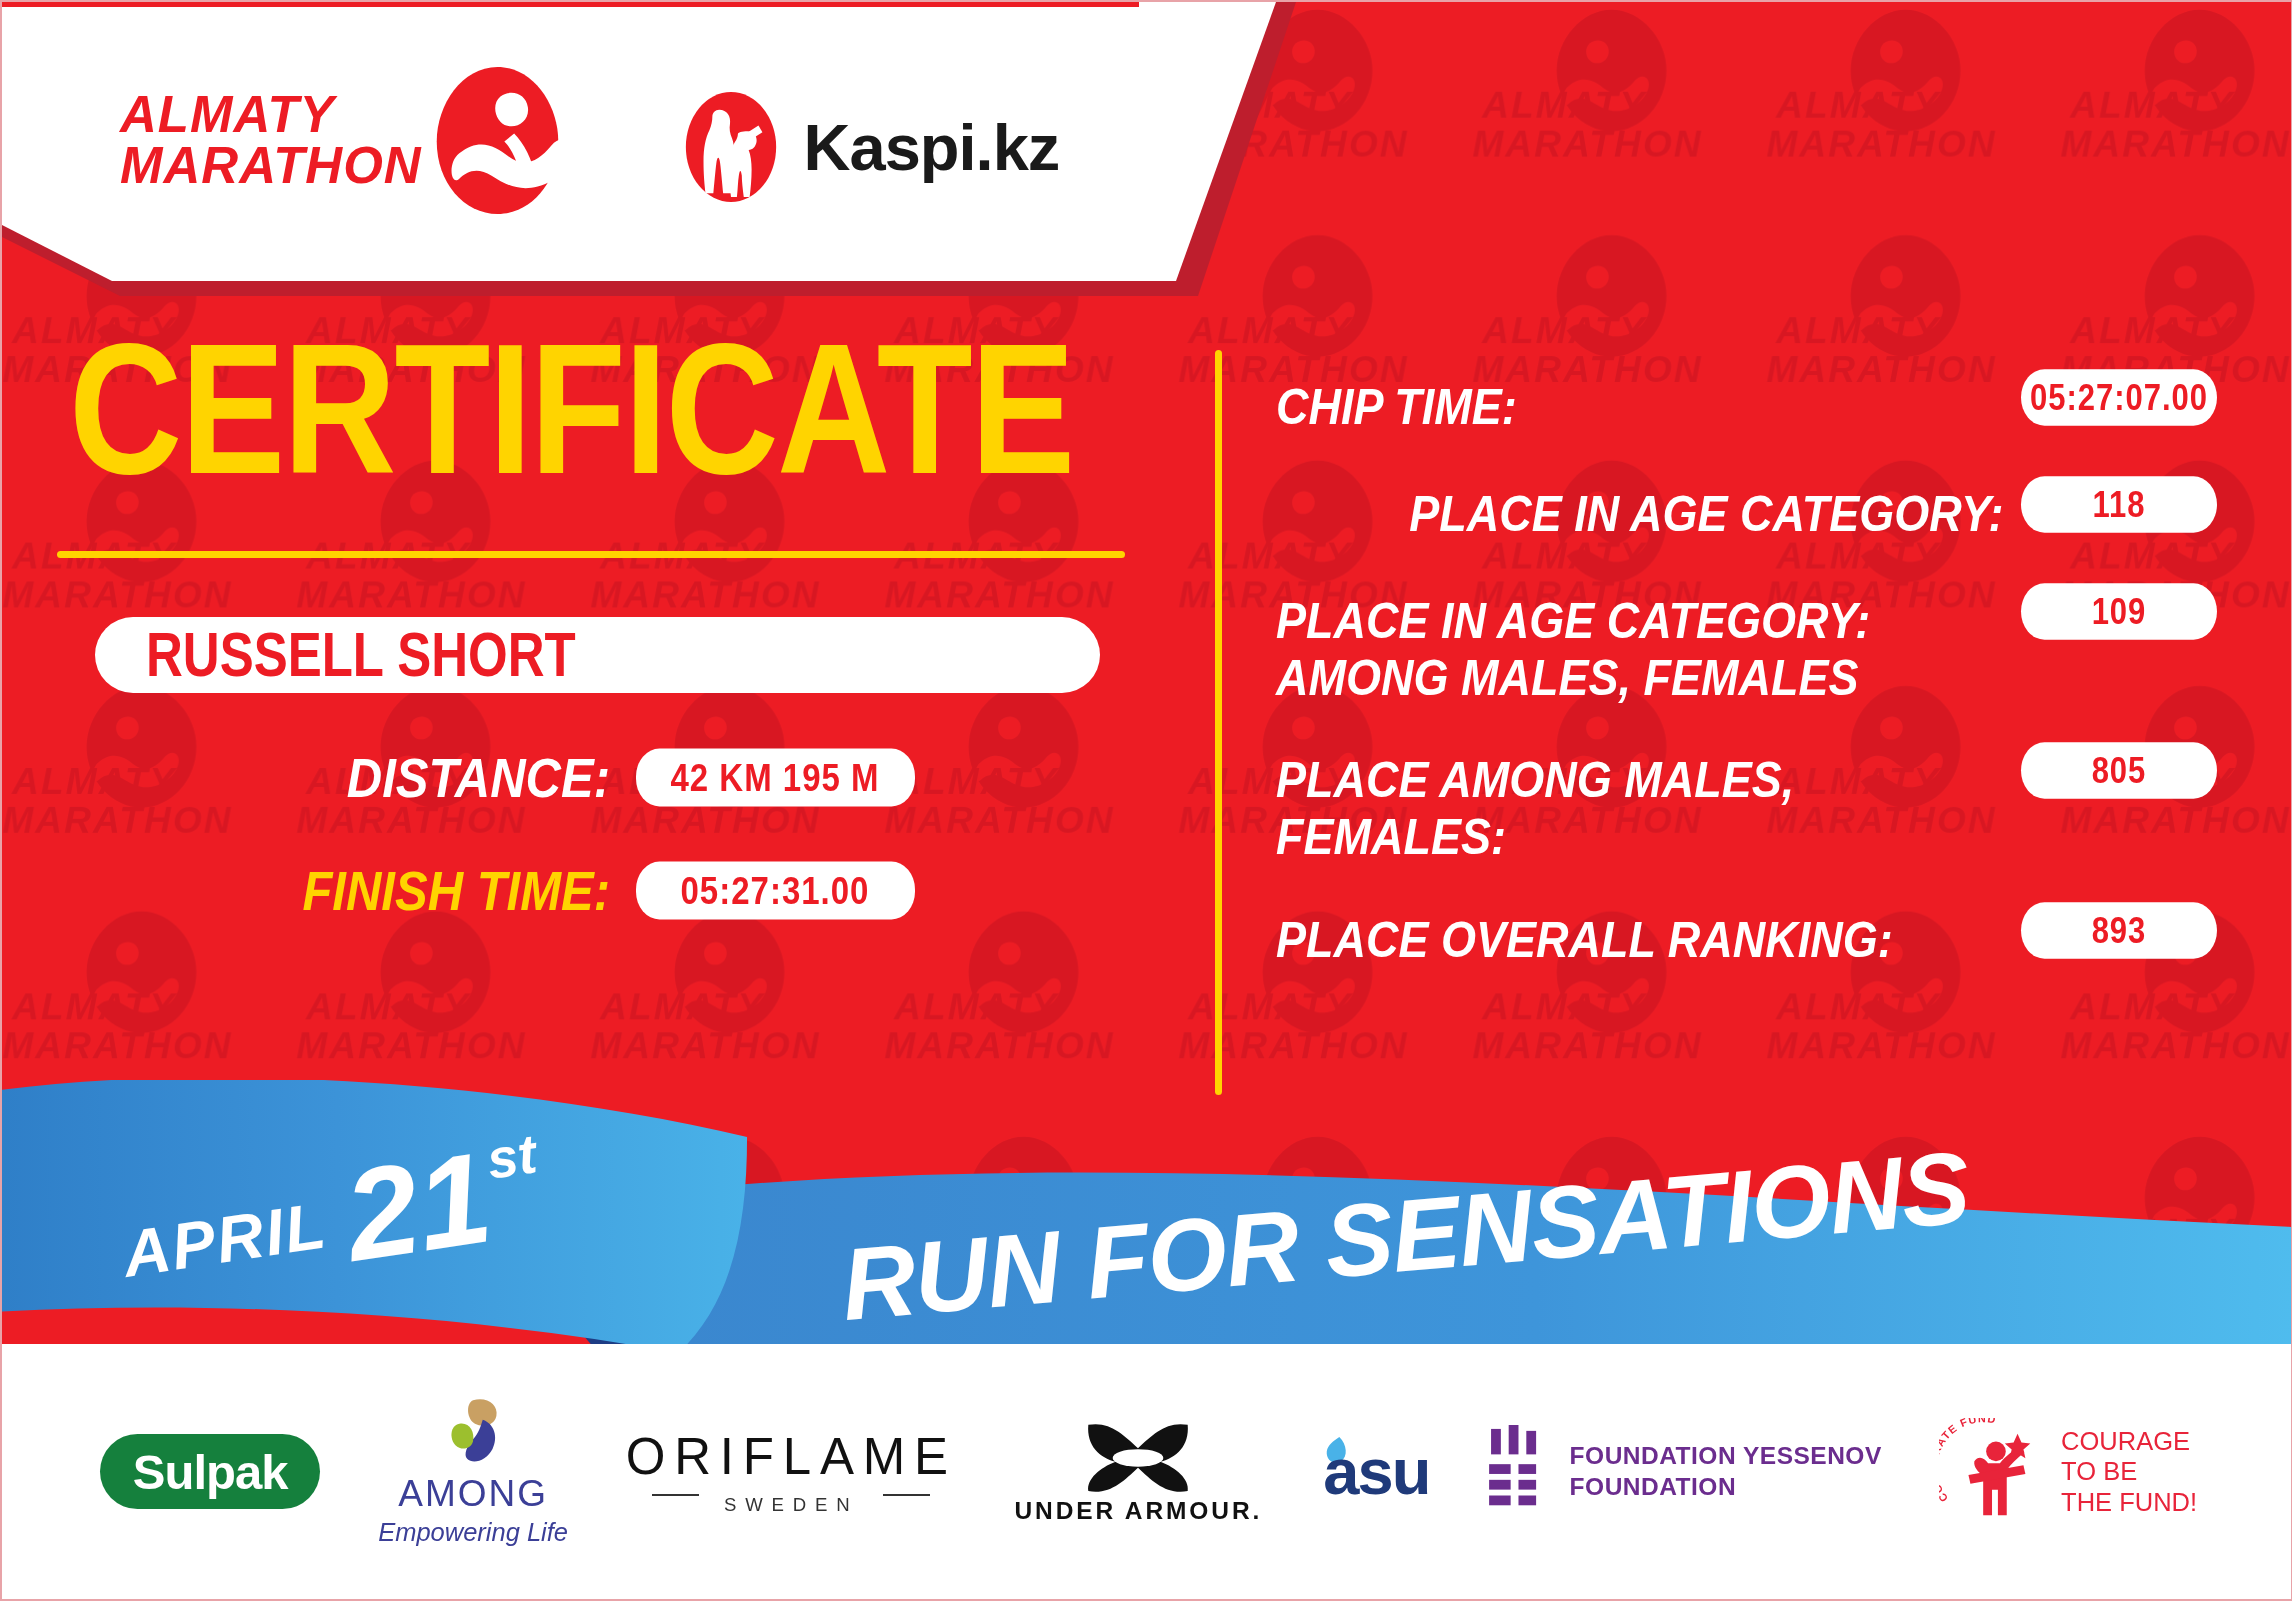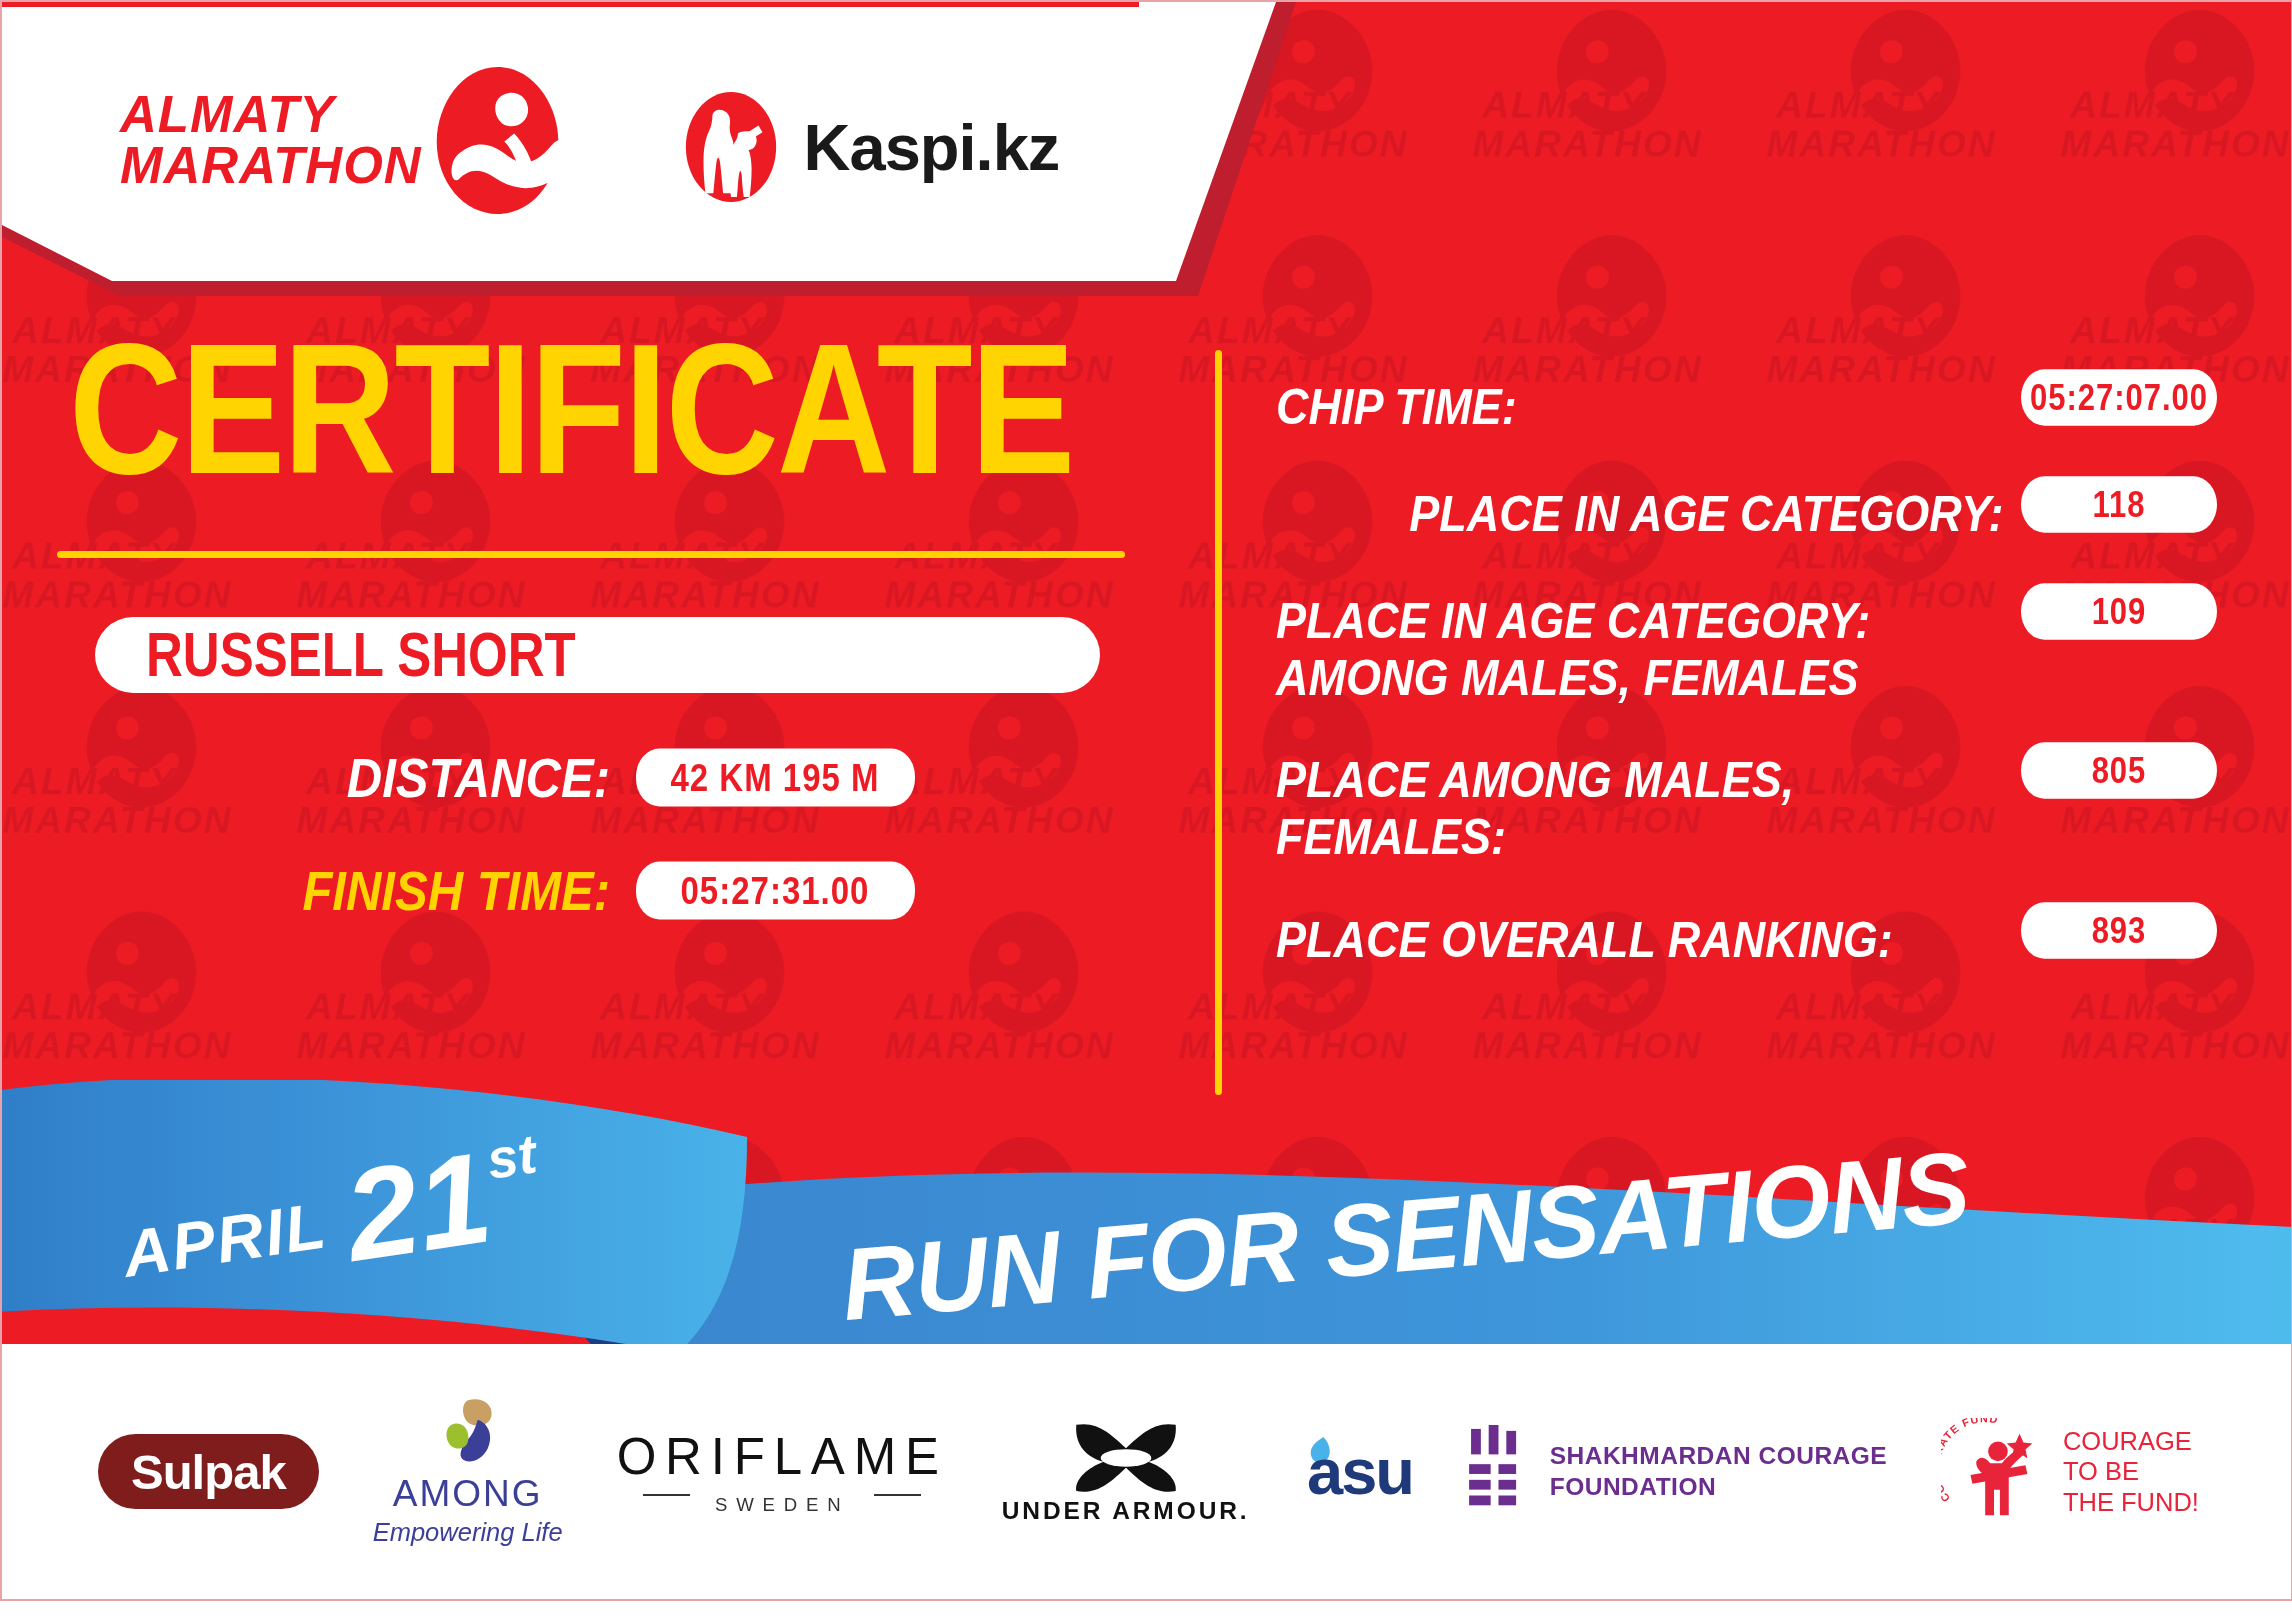--- a/index.html
+++ b/index.html
@@ -154,21 +154,21 @@
   
   .footer{
     position:absolute;left:0;bottom:0;width:2293px;height:255px;
     background:#fff;z-index:10;
     display:flex;align-items:center;justify-content:space-around;
     padding:0 69px;box-sizing:border-box;
   }
   .sponsor{display:flex;align-items:center;justify-content:center;}
 
   .sulpak{
-    background:#7f1d1d;border-radius:39px;
+    background:#15803d;border-radius:39px;
     padding:9.8px 33px;
     color:#fff;font-weight:bold;font-size:49px;letter-spacing:-1px;
   }
   .sanofi{display:flex;flex-direction:column;align-items:center;}
   .sanofi .s-name{color:#3B3F97;font-size:37px;letter-spacing:2px;margin-top:3.9px;}
   .sanofi .s-tag{color:#3B3F97;font-style:italic;font-size:25.5px;margin-top:3.9px;}
   .oriflame{display:flex;flex-direction:column;align-items:center;}
   .oriflame .o-name{color:#111;font-size:51px;letter-spacing:8.8px;}
   .oriflame .o-sub{color:#333;font-size:18.6px;letter-spacing:8.8px;margin-top:7.8px;display:flex;align-items:flex-start;gap:25px;}
   .oriflame .o-sub .ln{display:block;width:47px;height:2px;background:#333;}
@@ -360,21 +360,21 @@
           <rect x="40" y="6" width="10" height="24"></rect>
           <rect x="2" y="40" width="22" height="10"></rect>
             <rect x="32" y="40" width="18" height="10"></rect>
           <rect x="2" y="56" width="22" height="10"></rect>
             <rect x="32" y="56" width="18" height="10"></rect>
           <rect x="2" y="72" width="22" height="10"></rect>
             <rect x="32" y="72" width="18" height="10"></rect>
         </g>
       </svg>
       <div class="y-text">
-        <div>SHAKHMARDAN COURAGE</div>
+        <div>FOUNDATION YESSENOV</div>
         <div>FOUNDATION</div>
       </div>
     </div>
 
     <div class="sponsor courage">
       <svg width="108" height="108" viewBox="0 0 110 110">
         <defs>
             <path id="arcp" d="M14 86 A44 44 0 0 1 76 16"></path>
           </defs>
         <text font-family="Liberation Sans, sans-serif" font-size="11" font-weight="bold" fill="#E8243A" letter-spacing="1.2">

